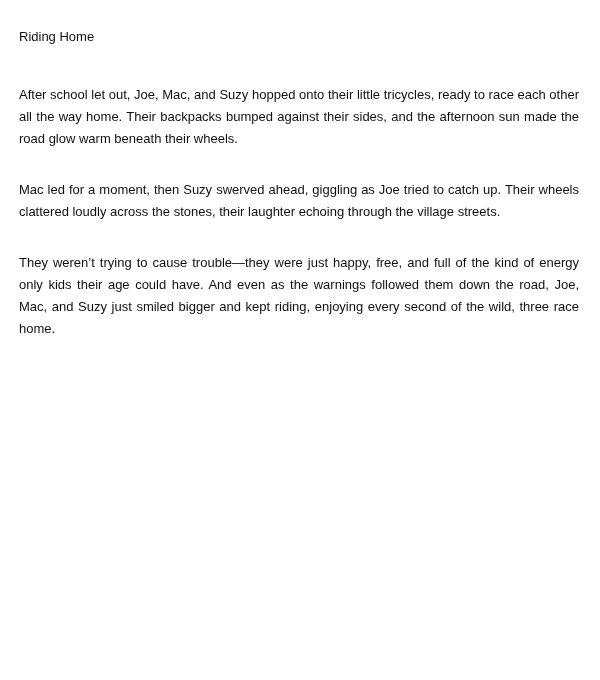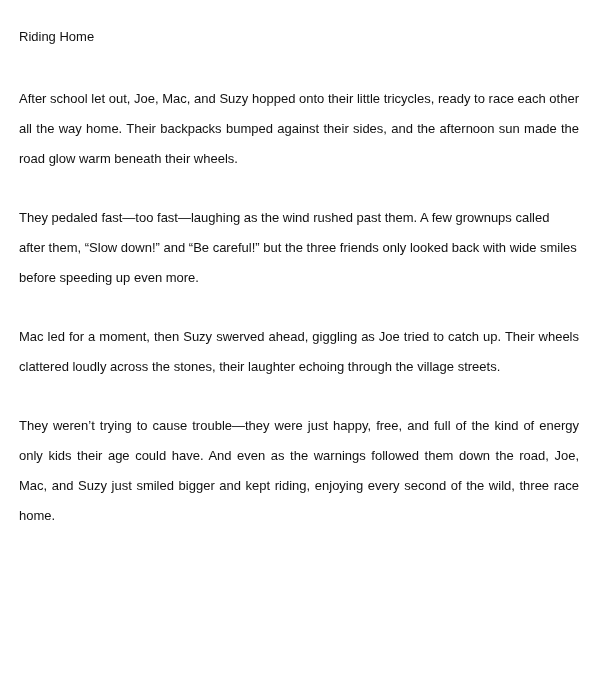--- a/index.html
+++ b/index.html
@@ -24,35 +24,34 @@
   }
   .doc-title {
     font-size: 13px;
     line-height: 22px;
     font-weight: 400;
     margin: 0 0 36px 0;
     color: #111111;
   }
   .doc-paragraph {
     font-size: 13px;
-    line-height: 30px;
+    line-height: 22px;
     font-weight: 400;
     margin: 0 0 29px 0;
     color: #111111;
     word-spacing: normal;
   }
   .align-justify { text-align: justify; }
   .align-left    { text-align: left; }
 </style>
 </head>
 <body>
 
 <div class="page">
   <p class="doc-title">Riding Home</p>
 
   <p class="doc-paragraph align-justify">After school let out, Joe, Mac, and Suzy hopped onto their little tricycles, ready to race each other all the way home. Their backpacks bumped against their sides, and the afternoon sun made the road glow warm beneath their wheels.</p>
 
-  <p class="doc-paragraph align-left">They pedaled fast—too fast—laughing as the wind rushed past them. A few grownups called after them, “Slow down!” and “Be careful!” but the three friends only looked back with wide smiles before speeding up even more.</p>
 
   <p class="doc-paragraph align-justify">Mac led for a moment, then Suzy swerved ahead, giggling as Joe tried to catch up. Their wheels clattered loudly across the stones, their laughter echoing through the village streets.</p>
 
   <p class="doc-paragraph align-justify">They weren’t trying to cause trouble—they were just happy, free, and full of the kind of energy only kids their age could have. And even as the warnings followed them down the road, Joe, Mac, and Suzy just smiled bigger and kept riding, enjoying every second of the wild, three race home.</p>
 </div>
 
 </body></html>

